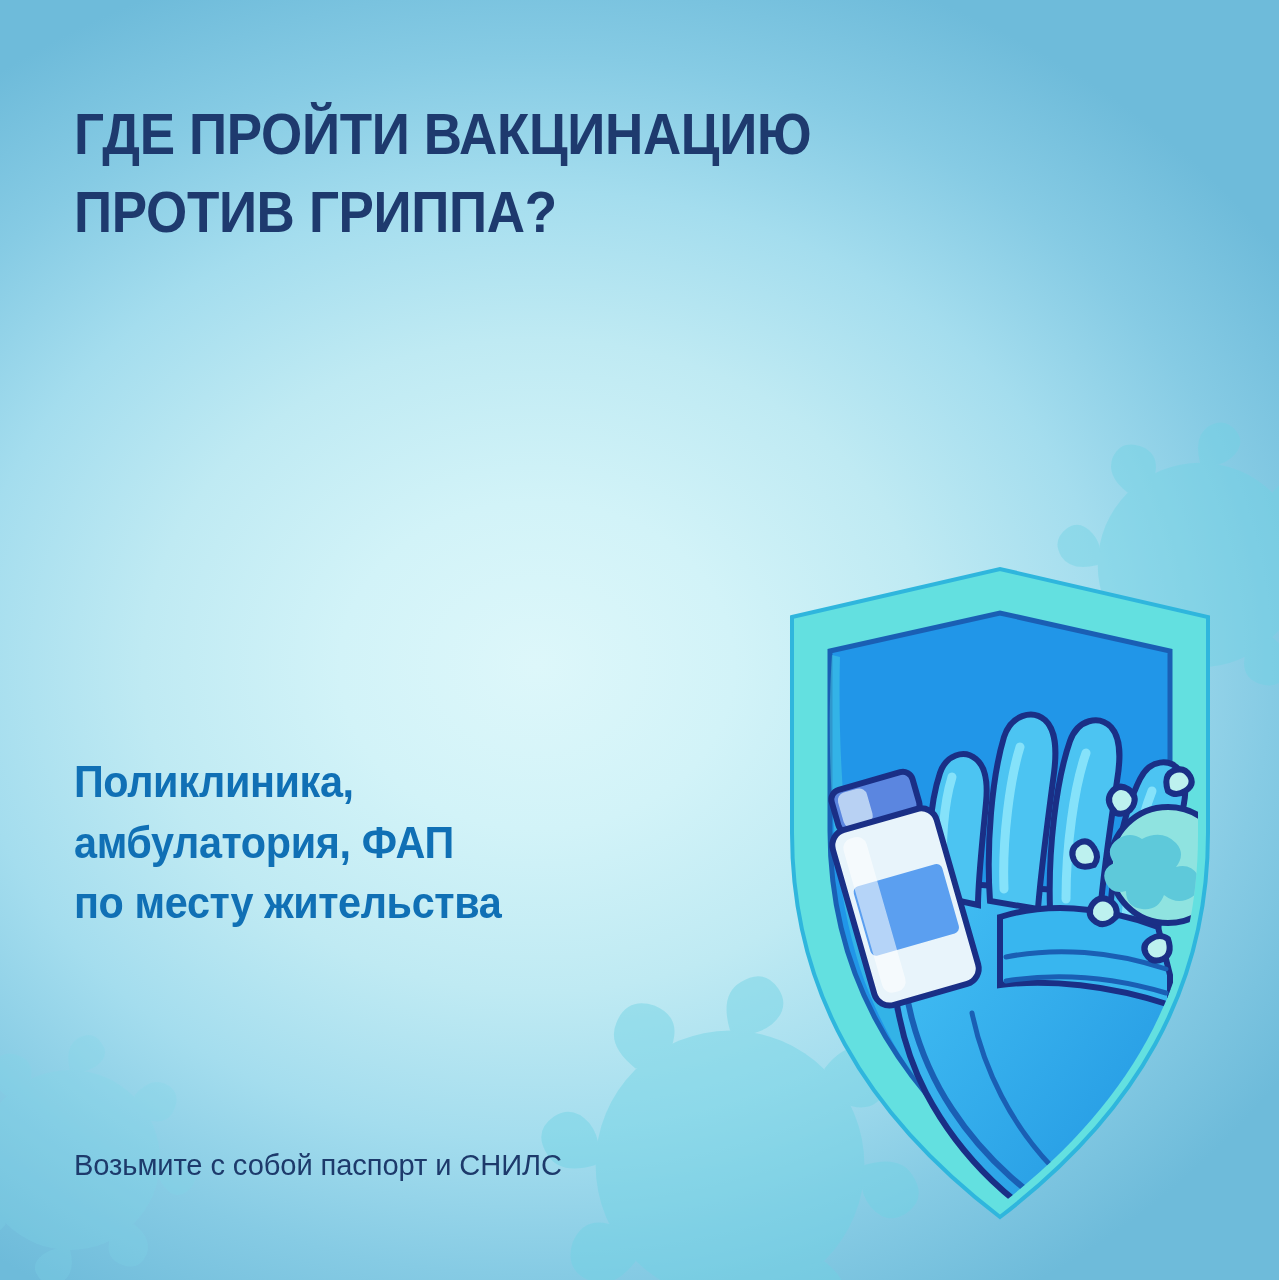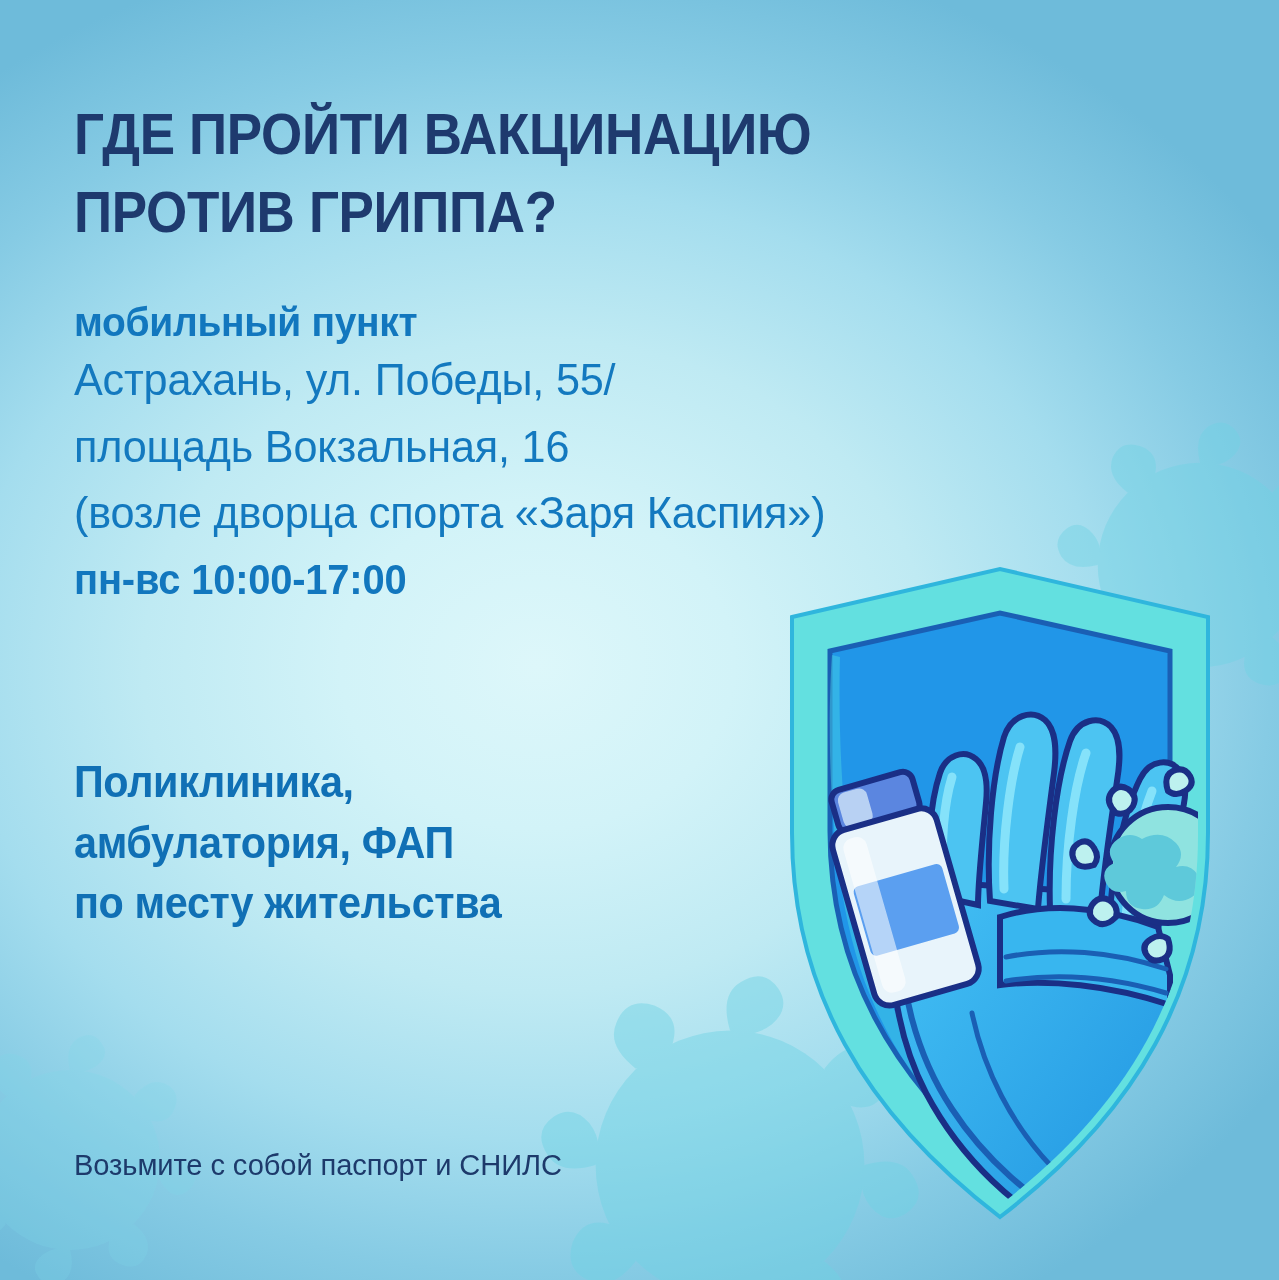--- a/index.html
+++ b/index.html
@@ -306,27 +306,20 @@
         </g>
       </g>
     </svg>
   </div>
 
   <div class="text-layer">
 
     <div id="title">ГДЕ ПРОЙТИ ВАКЦИНАЦИЮ
 ПРОТИВ ГРИППА?</div>
 
-    <div id="mobile-block">
-      <div id="mobile-heading">мобильный пункт</div>
-      <div class="addr-line">Астрахань, ул. Победы, 55/</div>
-      <div class="addr-line">площадь Вокзальная, 16</div>
-      <div class="addr-line">(возле дворца спорта «Заря Каспия»)</div>
-      <div id="mobile-hours">пн-вс 10:00-17:00</div>
-    </div>
 
     <div id="clinic-block">Поликлиника,
 амбулатория, ФАП
 по месту жительства</div>
 
     <div id="footnote">Возьмите с собой паспорт и СНИЛС</div>
   </div>
 
 </div>
 

